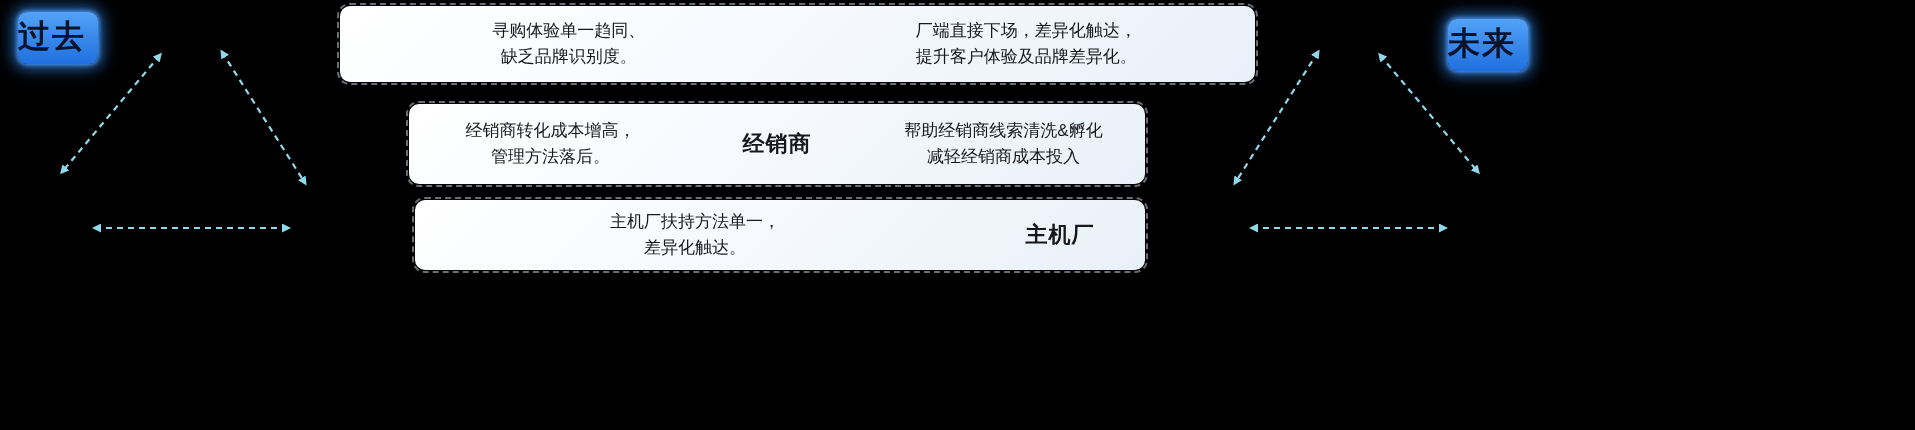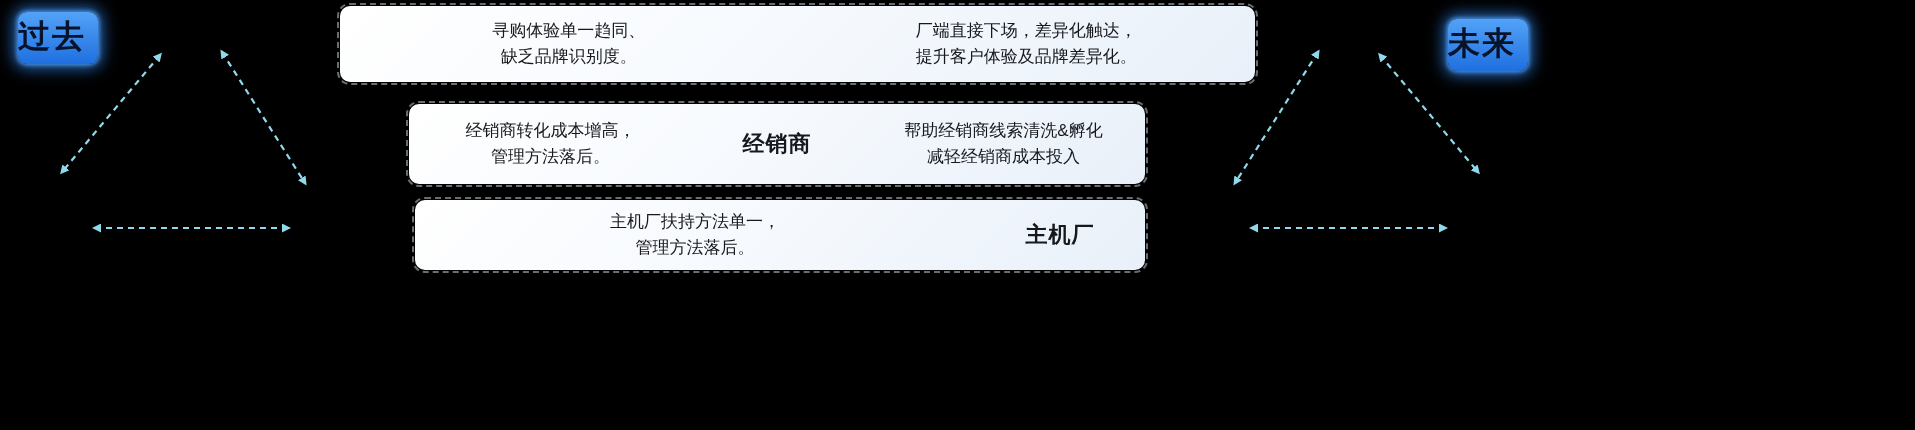--- a/index.html
+++ b/index.html
@@ -115,17 +115,17 @@
   <div class="box box2">
     <div class="cell side">经销商转化成本增高，
 管理方法落后。</div>
     <div class="cell center">经销商</div>
     <div class="cell side">帮助经销商线索清洗&amp;孵化
 减轻经销商成本投入</div>
   </div>
 
   <div class="box box3">
     <div class="cell side">主机厂扶持方法单一，
-管理方法落后。</div>
+差异化触达。</div>
     <div class="cell center">主机厂</div>
   </div>
 
 </div>
 
 </body></html>

